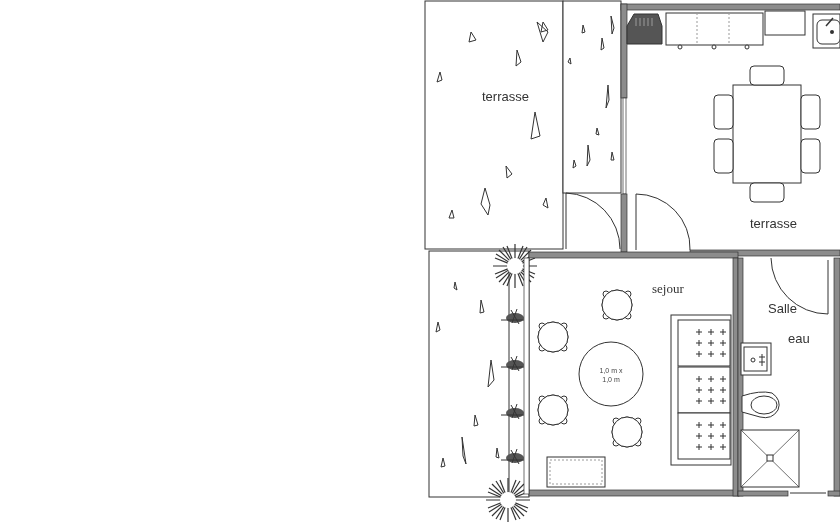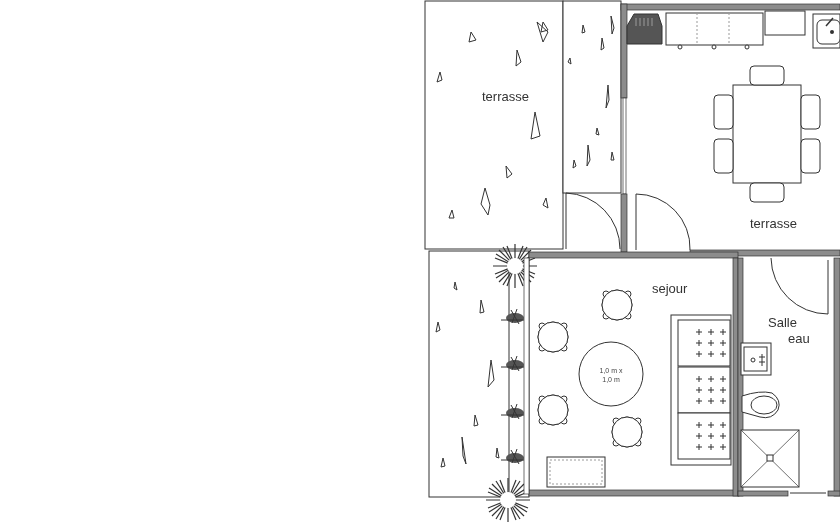--- a/index.html
+++ b/index.html
@@ -182,19 +182,19 @@
     <ellipse cx="764" cy="405" rx="13" ry="9" fill="#fff" stroke="#333"></ellipse>
     <rect x="741" y="430" width="58" height="57" fill="#fff" stroke="#333"></rect>
     <line x1="741" y1="430" x2="799" y2="487" stroke="#333" stroke-width="0.7"></line>
     <line x1="799" y1="430" x2="741" y2="487" stroke="#333" stroke-width="0.7"></line>
     <rect x="767" y="455" width="6" height="6" fill="#fff" stroke="#333"></rect>
   </g>
 </svg>
 
 <div class="lbl" style="left:482px;top:89px;">terrasse</div>
 <div class="lbl" style="left:750px;top:216px;">terrasse</div>
-<div class="lbl" style="left:652px;top:281px;">sejour</div>
-<div class="lbl" style="left:768px;top:315px;">Salle</div>
+<div class="lbl" style="left:652px;top:281px;font-family:Liberation Serif, serif;">sejour</div>
+<div class="lbl" style="left:768px;top:301px;">Salle</div>
 <div class="lbl" style="left:788px;top:331px;">eau</div>
 <div class="lbl-small" style="left:590px;top:366px;width:42px;">
   <div>1,0 m x</div>
   <div>1,0 m</div>
 </div>
 
 </body></html>

